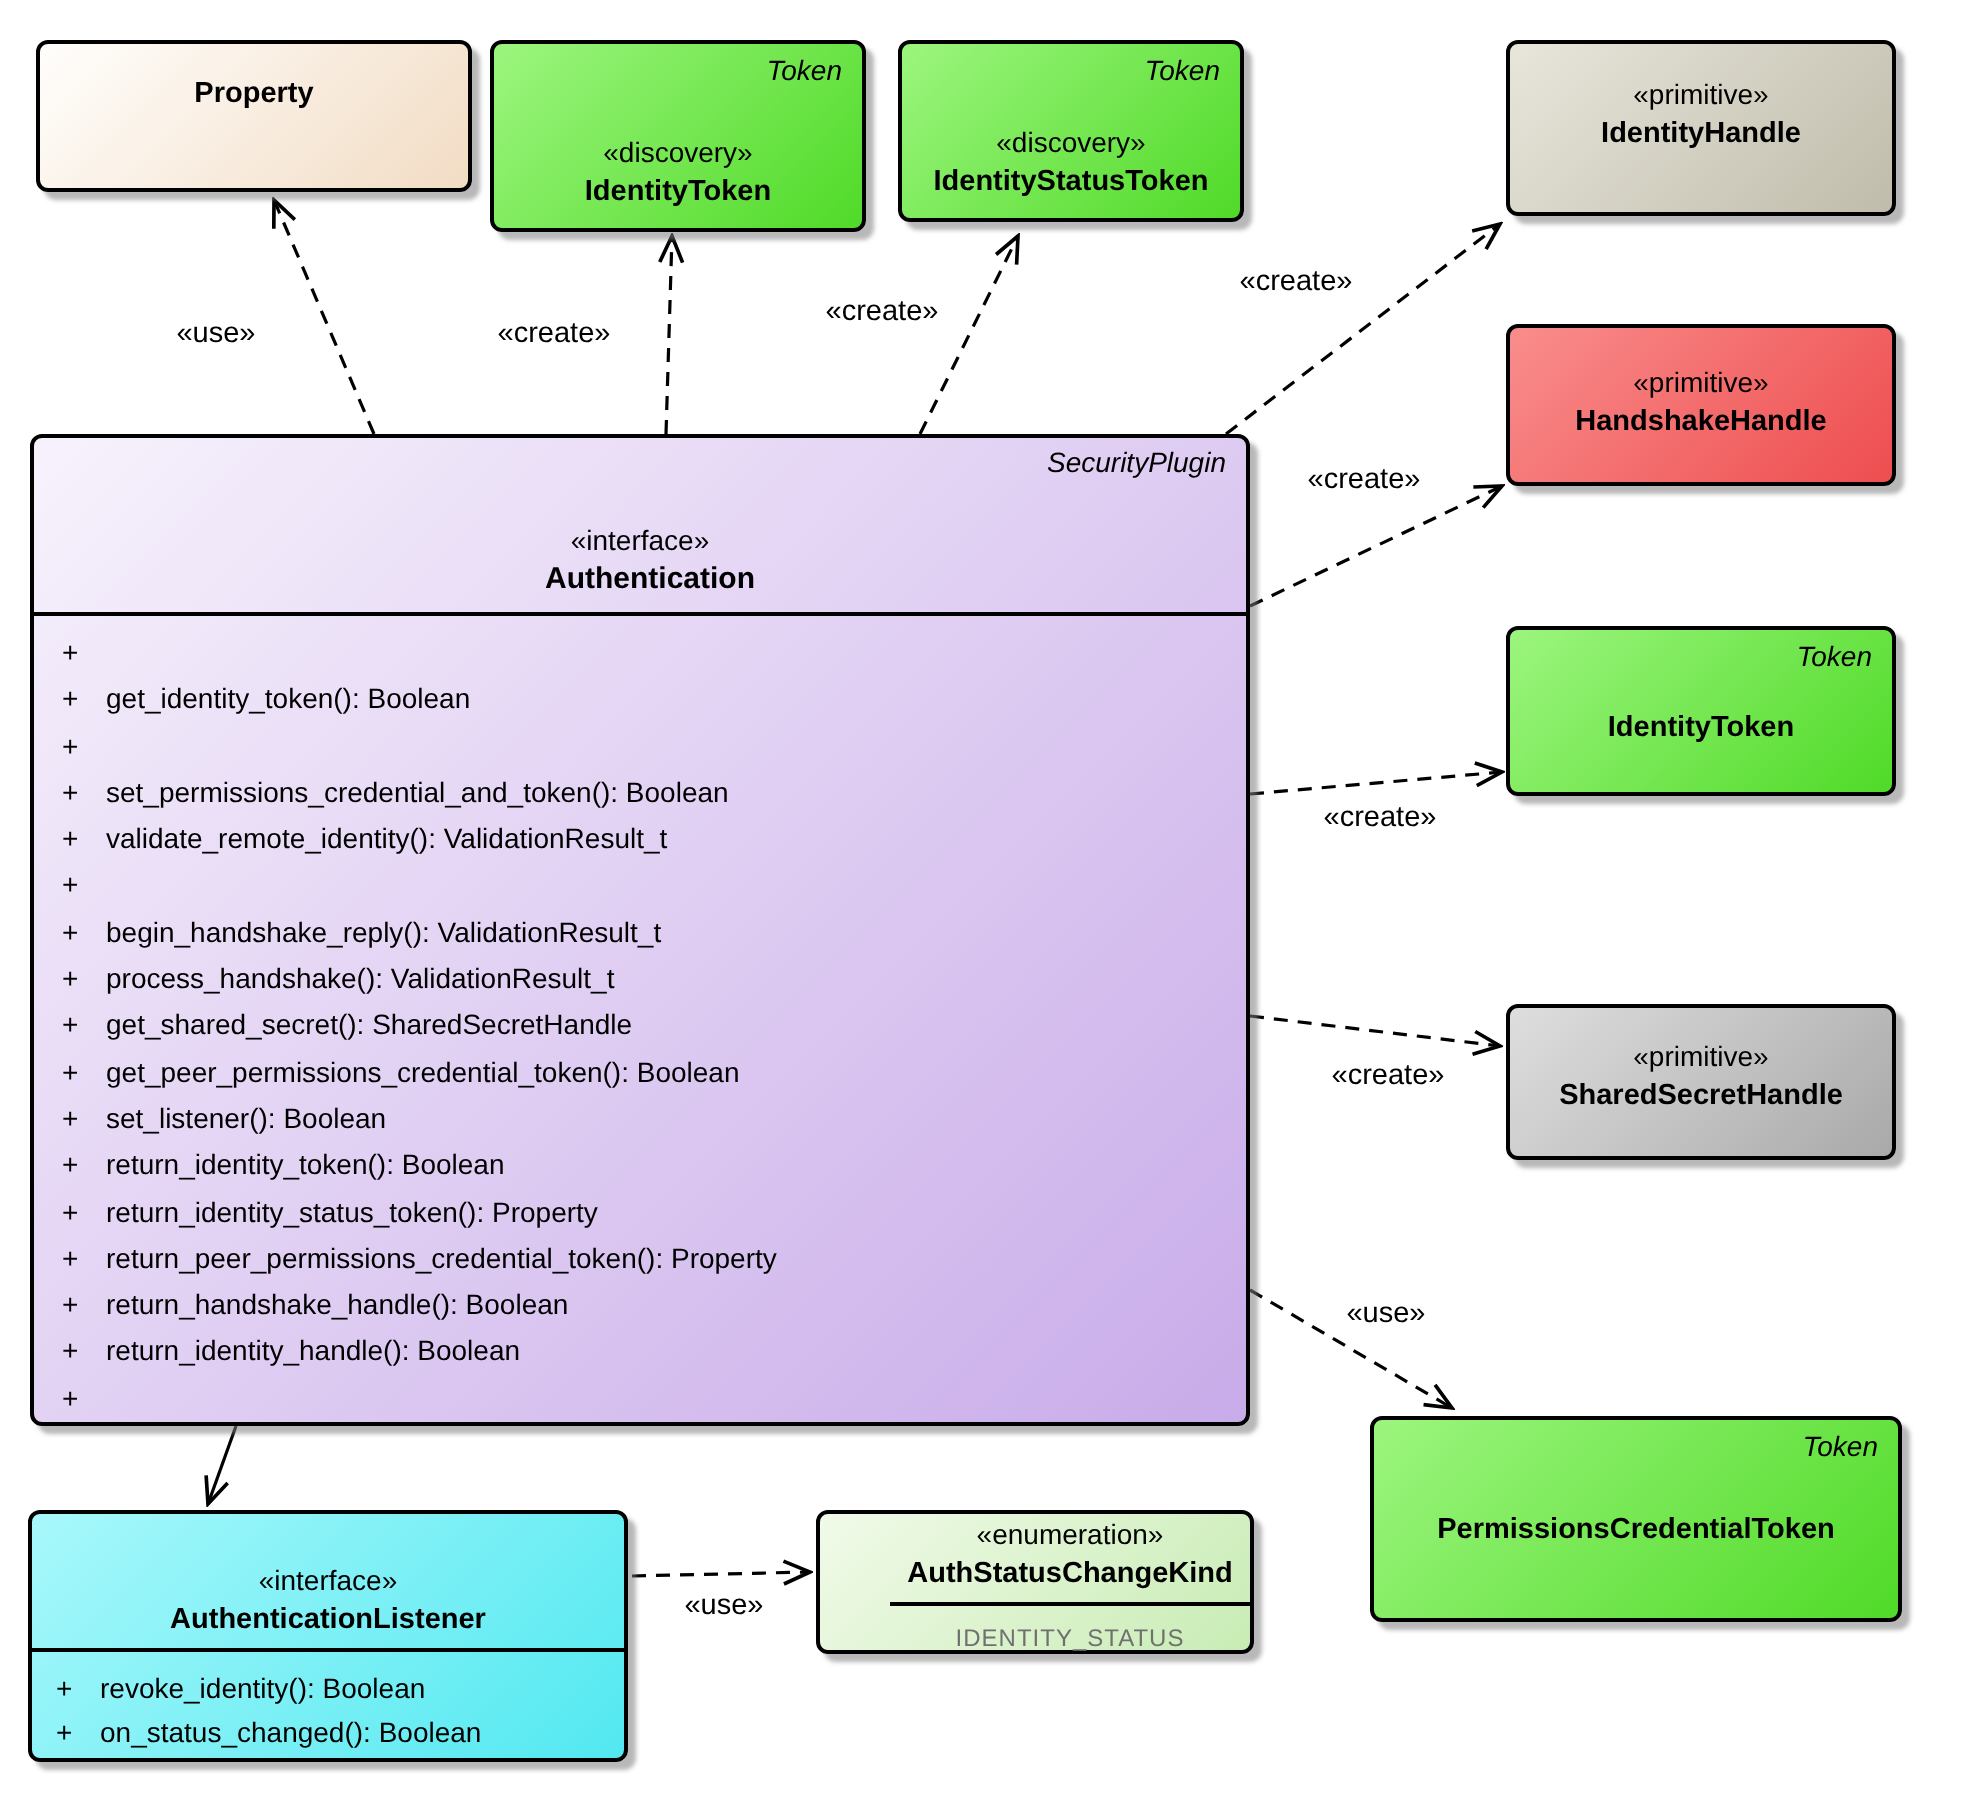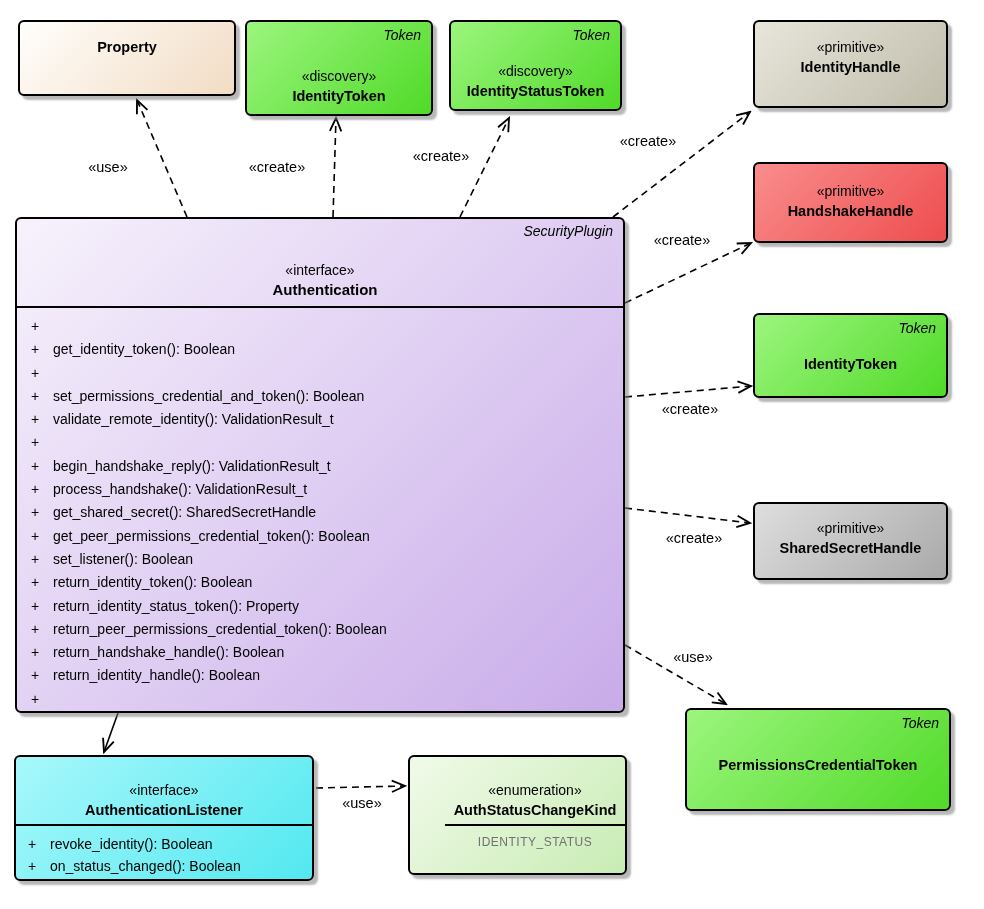--- a/index.html
+++ b/index.html
@@ -163,21 +163,21 @@
       <li class="method-row">
           <span class="vis">+</span>
           <span>return_identity_token(): Boolean</span>
         </li>
       <li class="method-row">
           <span class="vis">+</span>
           <span>return_identity_status_token(): Property</span>
         </li>
       <li class="method-row">
           <span class="vis">+</span>
-          <span>return_peer_permissions_credential_token(): Boolean</span>
+          <span>return_peer_permissions_credential_token(): Property</span>
         </li>
       <li class="method-row">
           <span class="vis">+</span>
           <span>return_handshake_handle(): Boolean</span>
         </li>
       <li class="method-row">
           <span class="vis">+</span>
           <span>return_identity_handle(): Boolean</span>
         </li>
       <li class="method-row">
@@ -219,21 +219,21 @@
             <span>revoke_identity(): Boolean</span>
           </li>
         <li class="method-row">
             <span class="vis">+</span>
             <span>on_status_changed(): Boolean</span>
           </li>
       </ul>
     </div>
   </div>
 
-  <div class="node grad-palegreen" style="left:408px;top:755px;width:219px;height:120px;padding-left:35px;">
+  <div class="node grad-palegreen" style="left:408px;top:755px;width:219px;height:72px;padding-left:35px;">
     <div class="cmp-header">
       <div class="stereotype">«enumeration»</div>
       <div class="cls-name">AuthStatusChangeKind</div>
     </div>
     <div class="cmp-body">
       <div class="enum-literal">IDENTITY_STATUS</div>
     </div>
   </div>
 
 </div>

